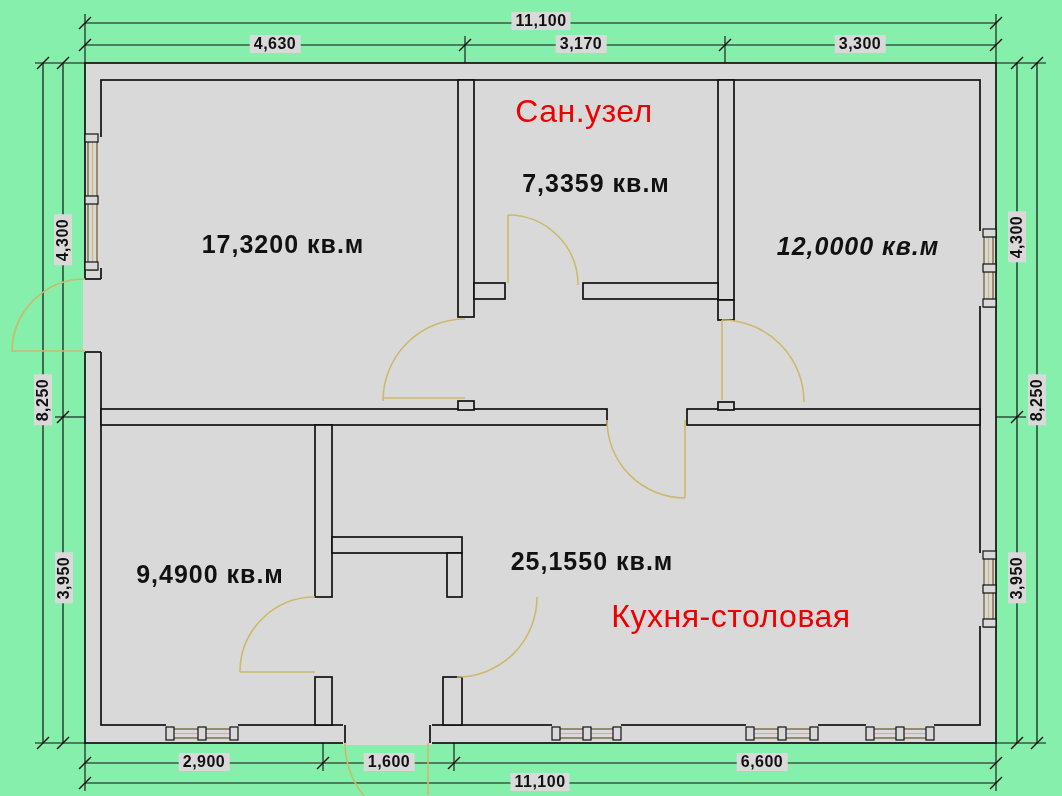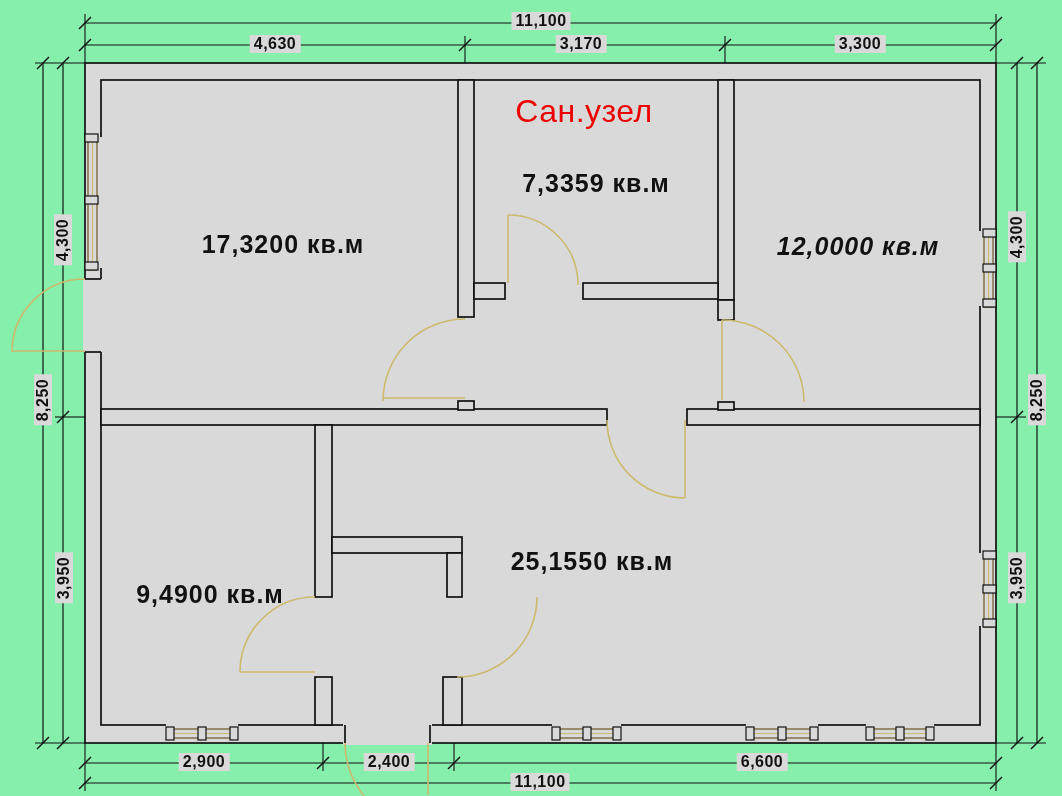--- a/index.html
+++ b/index.html
@@ -201,32 +201,33 @@
     </g>
   </g>
 </svg>
 
   <div class="lbl dim" style="left:541px;top:21px;">11,100</div>
   <div class="lbl dim" style="left:275px;top:44px;">4,630</div>
   <div class="lbl dim" style="left:581px;top:44px;text-align:right;">3,170</div>
   <div class="lbl dim" style="left:860px;top:44px;">3,300</div>
 
   <div class="lbl dim" style="left:204px;top:762px;">2,900</div>
-  <div class="lbl dim" style="left:389px;top:762px;">2,400</div>
+  <div class="lbl dim" style="left:389px;top:762px;">1,600</div>
   <div class="lbl dim" style="left:727px;top:762px;margin-left:35px;">6,600</div>
   <div class="lbl dim" style="left:540px;top:782px;">11,100</div>
 
   <div class="lbl dim vdim" style="left:63px;top:240px;">4,300</div>
   <div class="lbl dim vdim" style="left:43px;top:400px;">8,250</div>
   <div class="lbl dim vdim" style="left:64px;top:578px;">3,950</div>
 
   <div class="lbl dim vdim" style="left:1017px;top:237px;">4,300</div>
   <div class="lbl dim vdim" style="left:1037px;top:400px;">8,250</div>
   <div class="lbl dim vdim" style="left:1017px;top:578px;">3,950</div>
 
   <div class="lbl redname" style="left:584px;top:111px;">Сан.узел</div>
   <div class="lbl area" style="left:596px;top:183px;">7,3359 кв.м</div>
   <div class="lbl area" style="left:283px;top:244px;">17,3200 кв.м</div>
   <div class="lbl area" style="left:858px;top:246px;font-style:italic;">12,0000 кв.м</div>
-  <div class="lbl area" style="left:210px;top:574px;margin-top:20px;">9,4900 кв.м</div>
+  <div class="lbl area" style="left:210px;top:574px;">9,4900 кв.м</div>
   <div class="lbl area" style="left:592px;top:561px;">25,1550 кв.м</div>
+  <div class="lbl redname" style="left:731px;top:616px;">Кухня-столовая</div>
 
 </div>
 
 </body></html>

